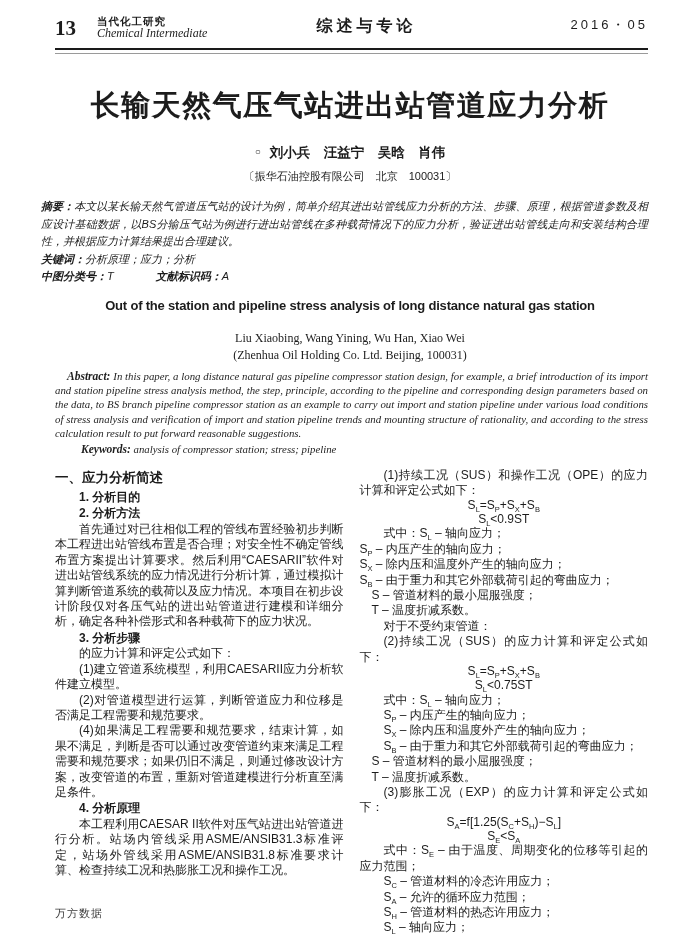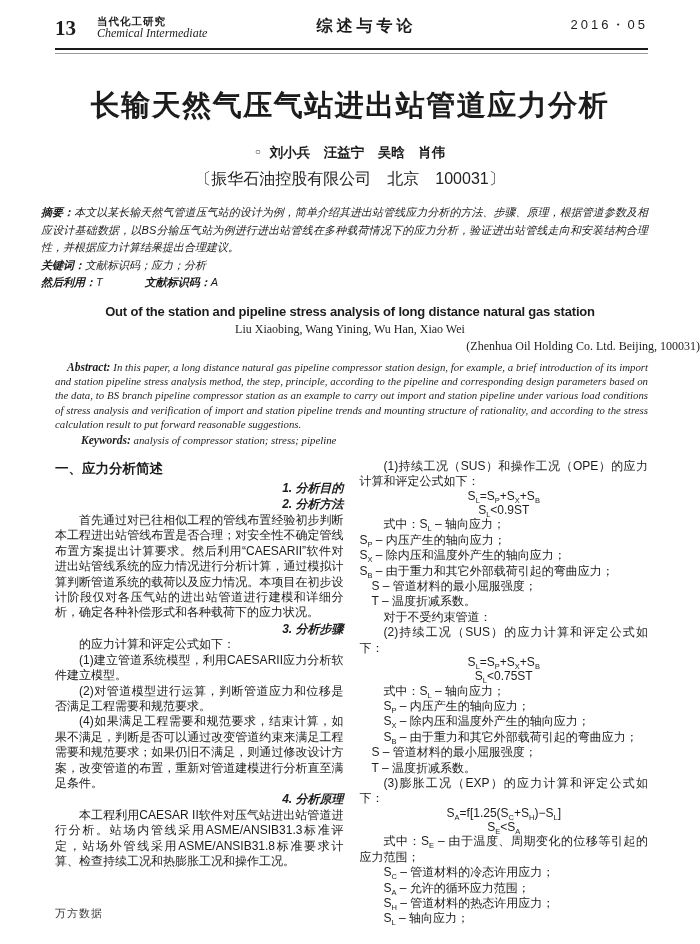--- a/index.html
+++ b/index.html
@@ -30,51 +30,51 @@
   
   .article-title{
     text-align:center;margin:32px 40px 0;font-size:29px;font-weight:700;
     letter-spacing:1.5px;line-height:38px;
   }
   .authors-line{text-align:center;margin-top:20px;font-size:13.5px;font-weight:700;}
   .author-marker{
     display:inline-block;font-weight:400;font-size:10px;vertical-align:2px;
     margin-right:9px;color:#333;
   }
-  .affiliation{text-align:center;margin-top:7px;font-size:16px;color:#222;}
+  .affiliation{text-align:center;margin-top:7px;font-size:11px;color:#222;}
 
   
   .cn-abstract-block{margin:14px 52px 0 41px;font-size:11px;line-height:17.5px;}
   .cn-abstract-block p{margin:0;text-align:justify;font-style:italic;}
   .cn-abstract-block b{font-style:italic;}
   .clc-gap{margin-left:42px;}
 
   
   .en-title{
     text-align:center;margin:12px 30px 0;font-size:13px;font-weight:700;letter-spacing:-0.2px;
   }
-  .en-authors{text-align:center;margin-top:3px;font-family:"Liberation Serif",serif;font-size:12px;}
-  .en-affil{text-align:right;margin-top:2px;font-family:"Liberation Serif",serif;font-size:12px;}
+  .en-authors{text-align:center;margin-top:18px;font-family:"Liberation Serif",serif;font-size:12px;}
+  .en-affil{text-align:center;margin-top:2px;font-family:"Liberation Serif",serif;font-size:12px;}
   .en-abstract-block{
     margin:6px 52px 0 55px;font-family:"Liberation Serif",serif;font-style:italic;
     font-size:10.8px;line-height:14.4px;color:#1e1e1e;
   }
   .en-abstract-block p{margin:0;text-align:justify;}
   .en-abstract-block .lbl{font-weight:700;font-size:11.5px;}
   .p-en-abstract{text-indent:12px;}
   .p-en-keywords{text-indent:26px;margin-top:1px !important;}
 
   
   .columns{
     margin:12px 52px 0 55px;display:flex;gap:16px;
   }
   .col{flex:1 1 0;min-width:0;}
   .col p{margin:0;font-size:12px;line-height:15.4px;text-align:justify;}
   .col p.p-h1{font-size:13.5px;font-weight:700;text-align:left;line-height:18px;margin:1px 0 2px;}
-  .col p.p-h2{font-weight:700;font-style:italic;text-indent:24px;text-align:right;line-height:16.5px;}
+  .col p.p-h2{font-weight:700;text-indent:24px;text-align:left;line-height:16.5px;}
   .col p.p-body{text-indent:24px;}
   .col p.p-formula{text-align:center;text-indent:0;line-height:13.8px;}
   .col p.p-def0{text-indent:0;text-align:left;}
   .col p.p-def1{text-indent:12px;text-align:left;}
   .col p.p-def2{text-indent:24px;text-align:left;}
   sub{font-size:7.5px;line-height:0;}
 
   
   .footer-watermark{
     position:absolute;left:55px;top:906px;font-size:11px;color:#3a3a3a;letter-spacing:1px;
@@ -98,22 +98,22 @@
 
   <h1 class="article-title">长输天然气压气站进出站管道应力分析</h1>
 
   <div class="authors-line">
     <span class="author-marker">○</span><span>刘小兵　汪益宁　吴晗　肖伟</span>
   </div>
   <div class="affiliation">〔振华石油控股有限公司　北京　100031〕</div>
 
   <div class="cn-abstract-block">
     <p><b>摘要：</b><span>本文以某长输天然气管道压气站的设计为例，简单介绍其进出站管线应力分析的方法、步骤、原理，根据管道参数及相应设计基础数据，以BS分输压气站为例进行进出站管线在多种载荷情况下的应力分析，验证进出站管线走向和安装结构合理性，并根据应力计算结果提出合理建议。</span></p>
-    <p><b>关键词：</b><span>文献标识码；应力；分析</span></p>
-    <p><b>然后利用：</b><span>T</span><b class="clc-gap">文献标识码：</b><span>A</span></p>
+    <p><b>关键词：</b><span>分析原理；应力；分析</span></p>
+    <p><b>中图分类号：</b><span>T</span><b class="clc-gap">文献标识码：</b><span>A</span></p>
   </div>
 
   <div class="en-title">Out of the station and pipeline stress analysis of long distance natural gas station</div>
   <div class="en-authors">Liu Xiaobing, Wang Yining, Wu Han, Xiao Wei</div>
   <div class="en-affil">(Zhenhua Oil Holding Co. Ltd. Beijing, 100031)</div>
 
   <div class="en-abstract-block">
     <p class="p-en-abstract"><span class="lbl">Abstract:</span> <span>In this paper, a long distance natural gas pipeline compressor station design, for example, a brief introduction of its import and station pipeline stress analysis method, the step, principle, according to the pipeline and corresponding design parameters based on the data, to BS branch pipeline compressor station as an example to carry out import and station pipeline under various load conditions of stress analysis and verification of import and station pipeline trends and mounting structure of rationality, and according to the stress calculation result to put forward reasonable suggestions.</span></p>
     <p class="p-en-keywords"><span class="lbl">Keywords:</span> <span>analysis of compressor station;  stress;  pipeline</span></p>
   </div>

